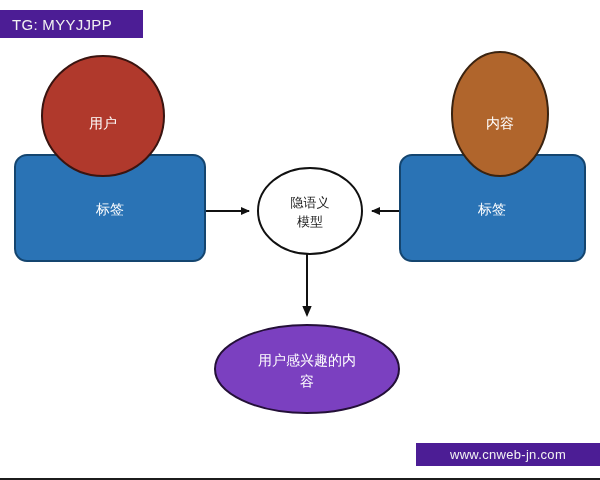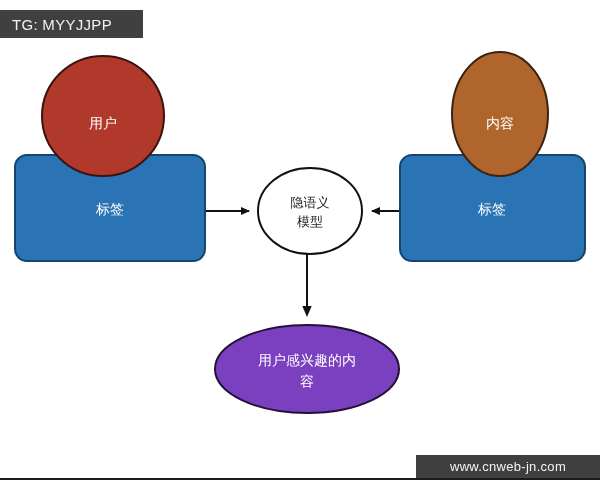--- a/index.html
+++ b/index.html
@@ -34,21 +34,21 @@
   .label-white {
     fill: #ffffff;
     font-size: 14px;
   }
   .label-dark {
     fill: #1a1a1a;
     font-size: 13px;
   }
   .watermark {
     position: absolute;
-    background: #404040;
+    background: #4c1d95;
     color: #f2f2f2;
     font-family: "Liberation Sans", "DejaVu Sans", sans-serif;
     display: flex;
     align-items: center;
     justify-content: center;
     letter-spacing: 0.3px;
     white-space: nowrap;
   }
   #watermark-top {
     left: 0px;
@@ -59,21 +59,20 @@
     justify-content: flex-start;
     padding-left: 12px;
     box-sizing: border-box;
   }
   #watermark-bottom {
     left: 416px;
     top: 443px;
     width: 184px;
     height: 23px;
     font-size: 13px;
-    margin-top: 12px;
   }
   #bottom-rule {
     position: absolute;
     left: 0;
     top: 478px;
     width: 600px;
     height: 2px;
     background: #1c1c1c;
   }
 </style>

